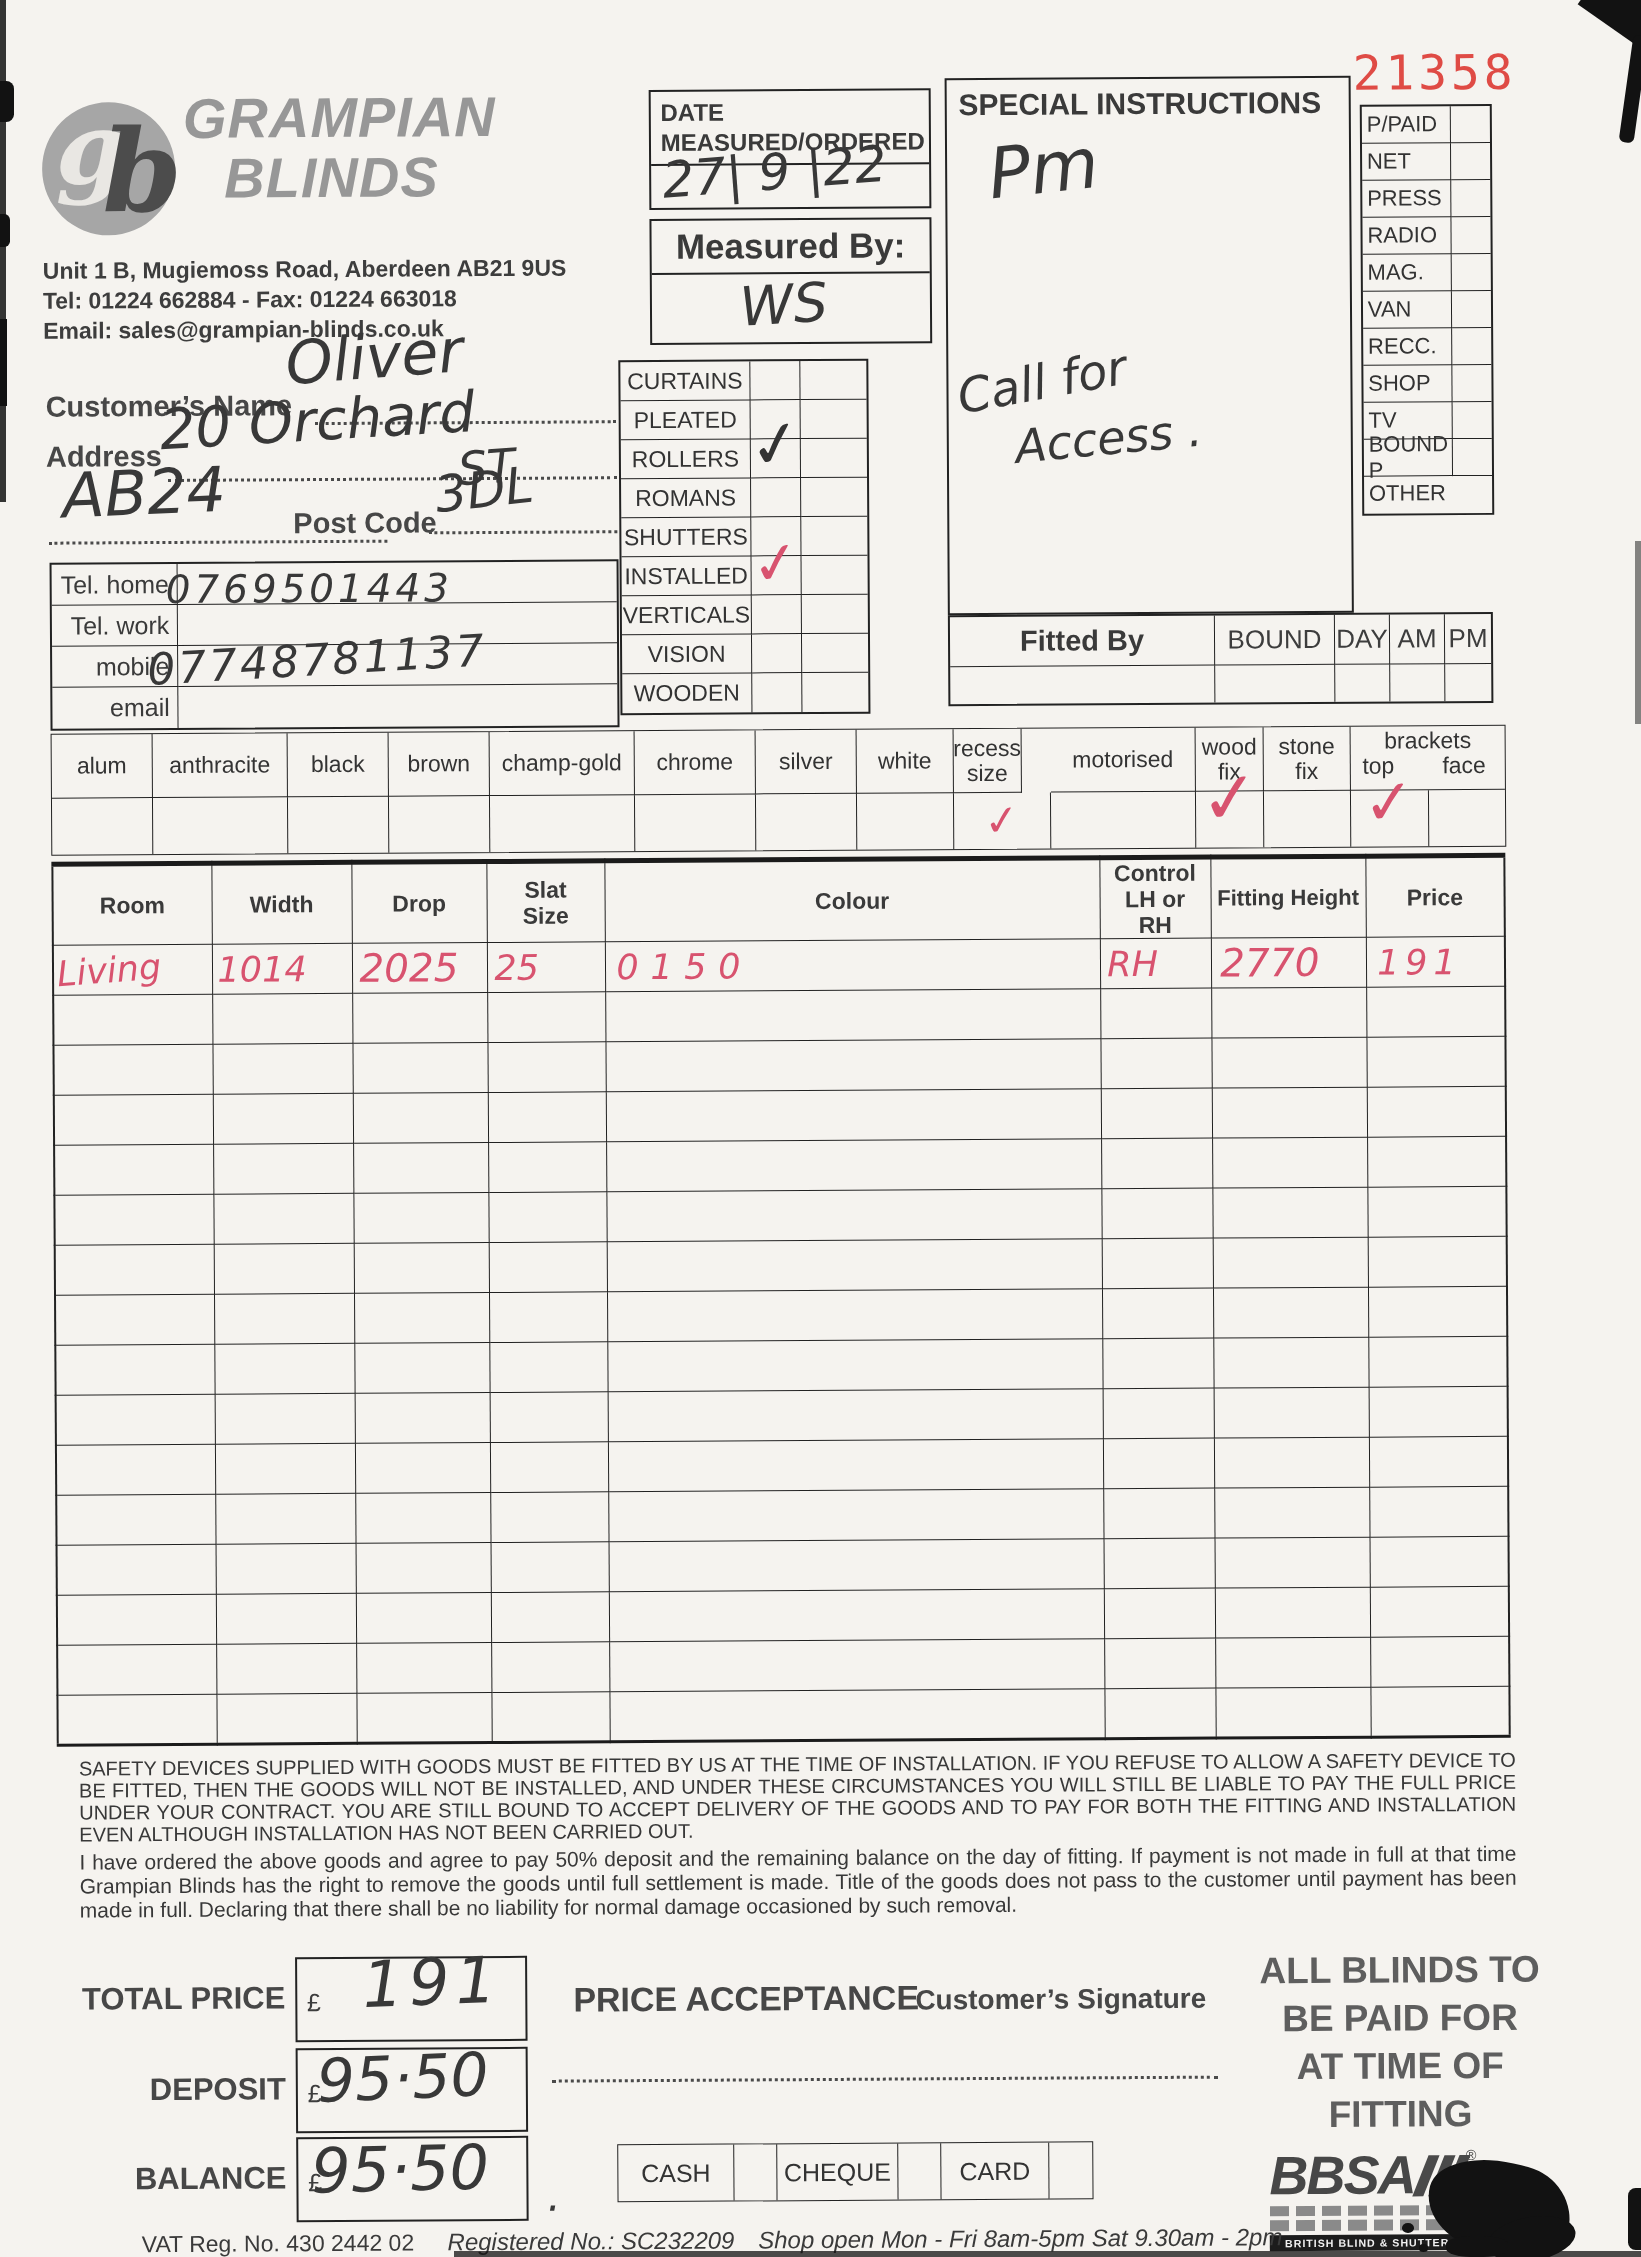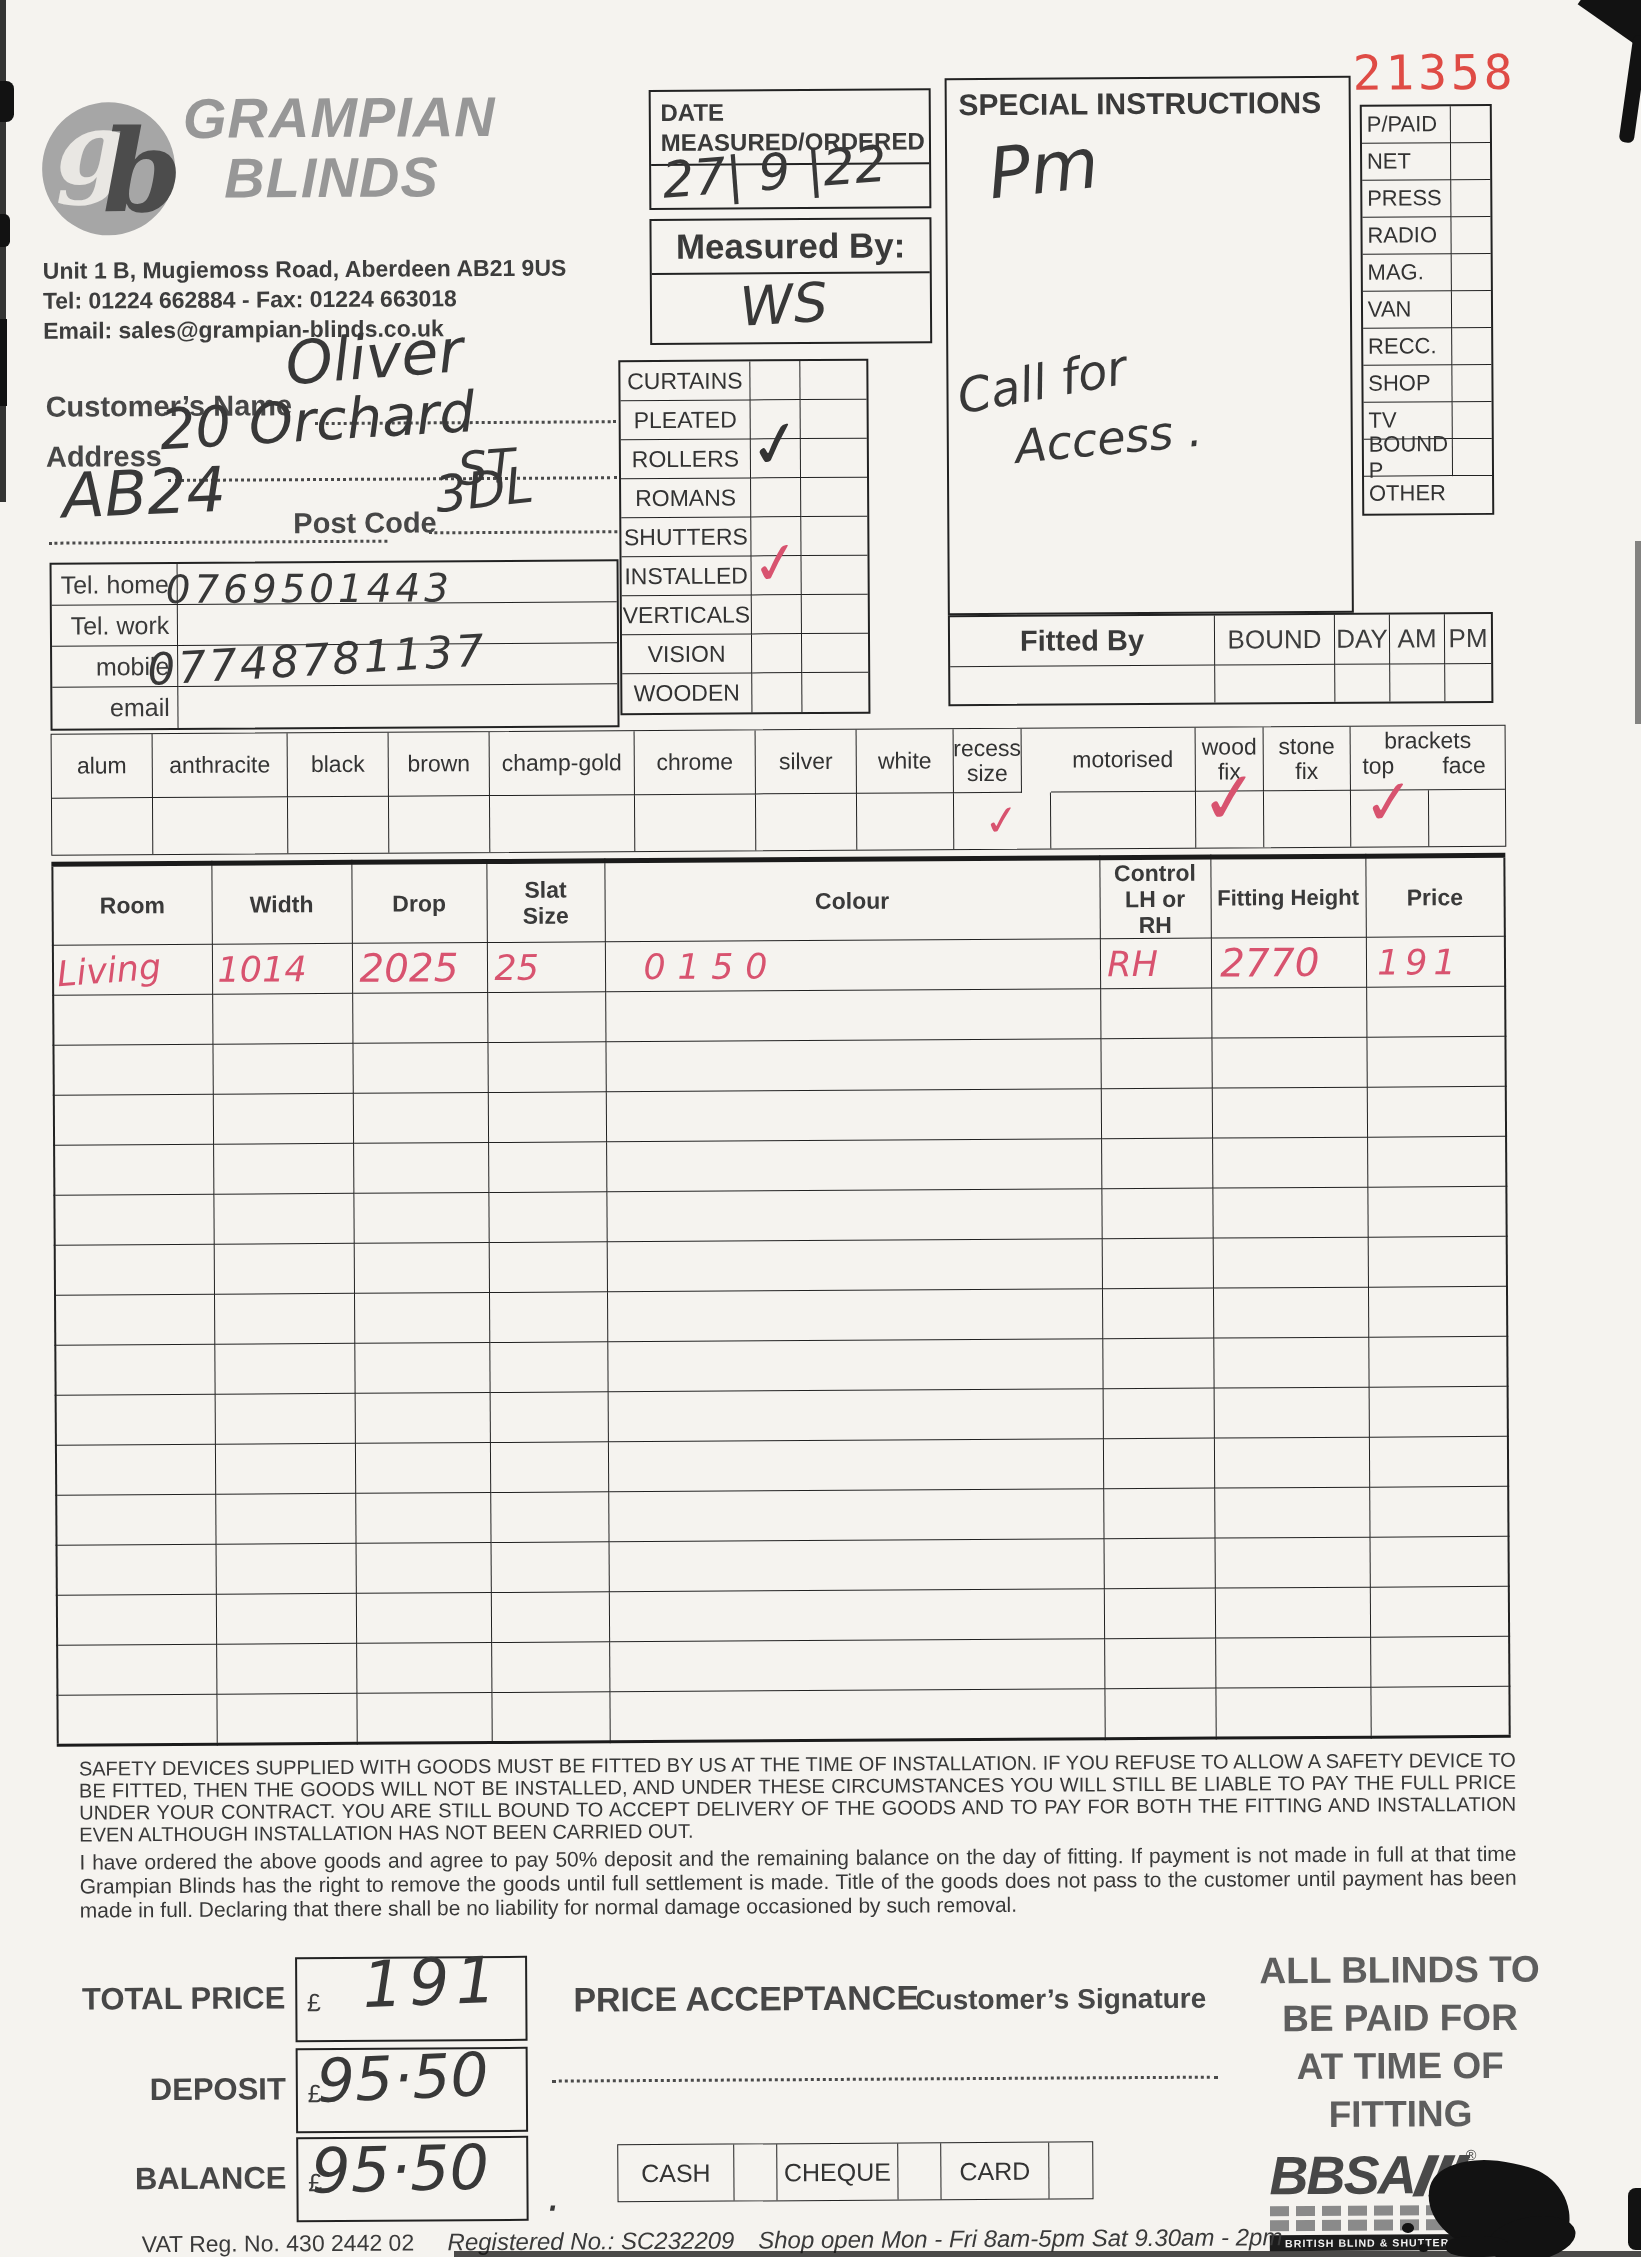--- a/index.html
+++ b/index.html
@@ -262,21 +262,21 @@
         <th style="white-space:nowrap;font-size:22px;">Fitting Height</th>
         <th>Price</th>
       </tr>
     </thead>
     <tbody>
       <tr>
         <td><span class="rv" style="display:inline-block;transform:rotate(-4deg);margin-left:1.9px;">Living</span></td>
         <td><span class="rv" style="margin-left:4px;">1014</span></td>
         <td><span class="rv" style="margin-left:5.8px;font-size:39px;">2025</span></td>
         <td><span class="rv" style="margin-left:5.8px;">25</span></td>
-        <td><span class="rv" style="margin-left:37px;letter-spacing:11.6px;font-style:italic;">0150</span></td>
+        <td><span class="rv" style="margin-left:10px;letter-spacing:11.6px;font-style:italic;">0150</span></td>
         <td><span class="rv" style="margin-left:5.8px;">RH</span></td>
         <td><span class="rv" style="margin-left:7.7px;font-size:39px;">2770</span></td>
         <td><span class="rv" style="margin-left:9.7px;letter-spacing:5.8px;">191</span></td>
       </tr>
       <tr>
         <td></td>
             <td></td>
         <td></td>
             <td></td>
         <td></td>

